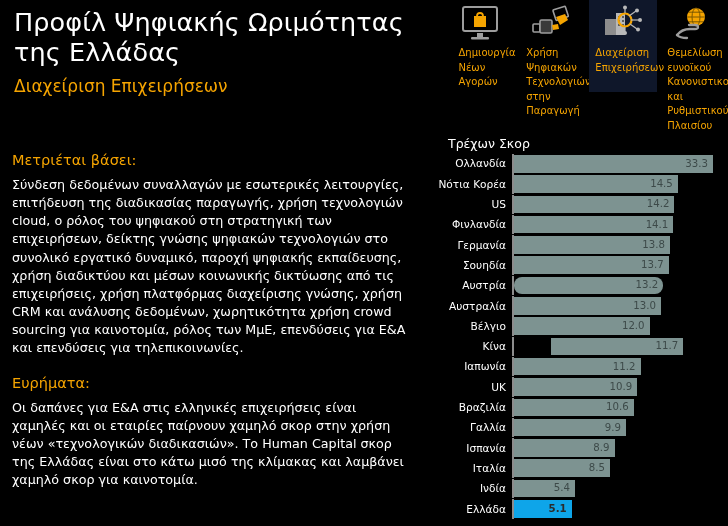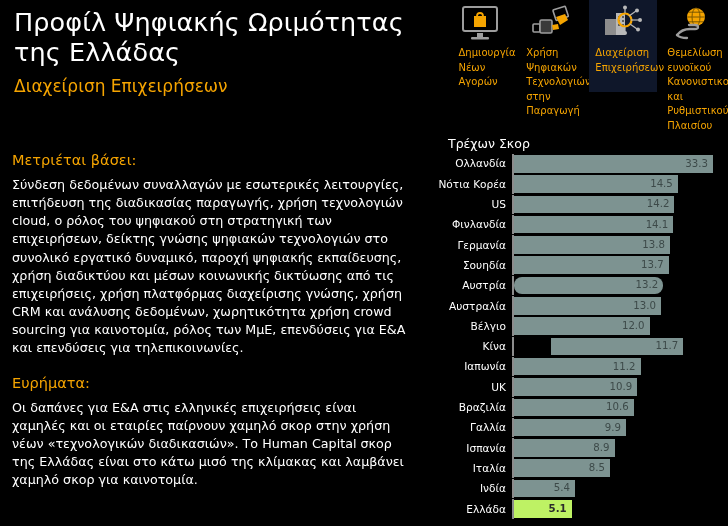--- a/index.html
+++ b/index.html
@@ -160,21 +160,21 @@
     left: 0;
     top: 1px;
     bottom: 1px;
     background: #7d9391;
     display: flex;
     align-items: center;
     justify-content: flex-end;
     box-sizing: border-box;
   }
   .bar-fill.highlight {
-    background: #bef264;
+    background: #0ea5e9;
   }
   .bar-value {
     font-size: 10.2px;
     color: #3d4a49;
     padding-right: 5px;
     line-height: 1;
     white-space: nowrap;
   }
   .bar-fill.highlight .bar-value {
     color: #2b2b2b;

